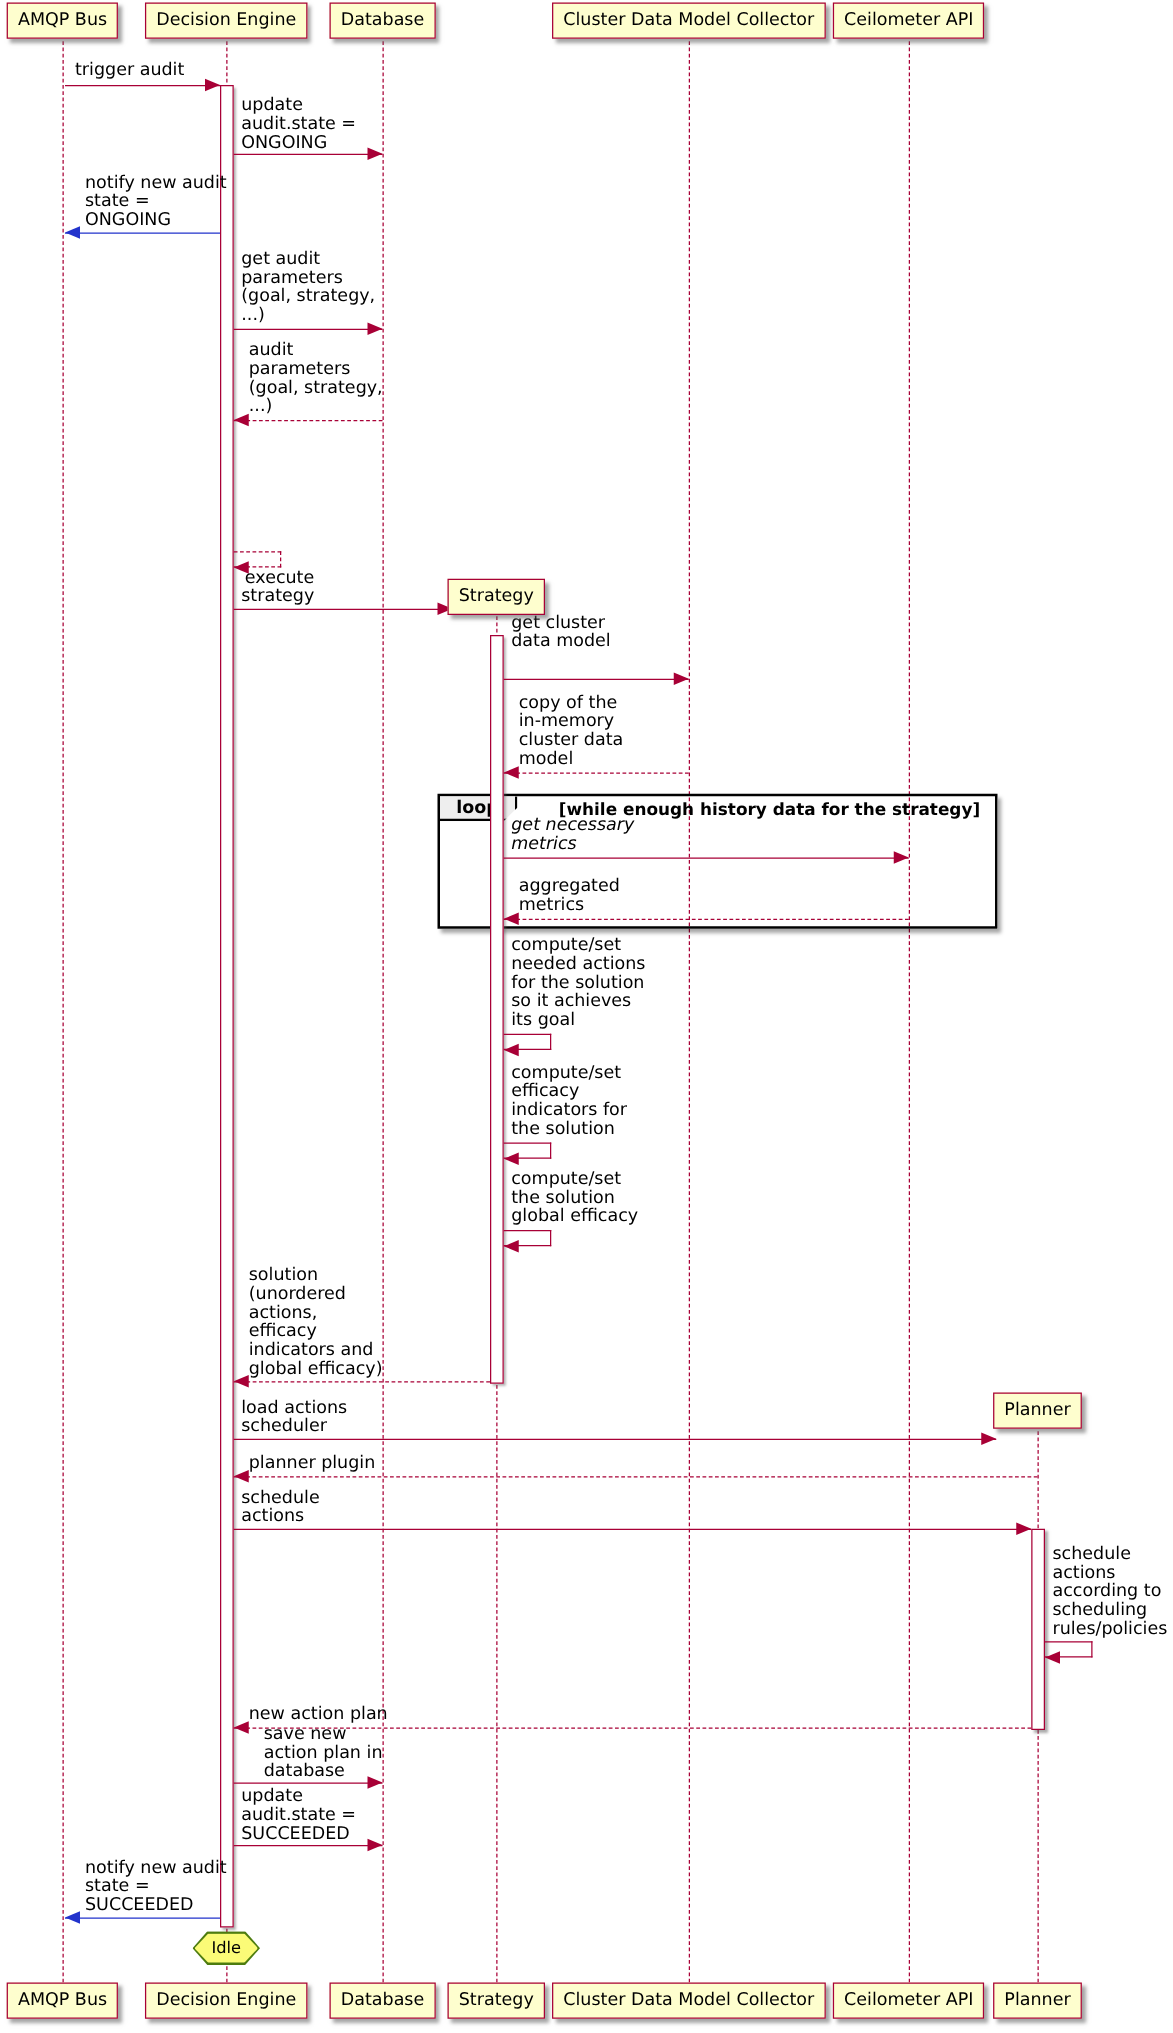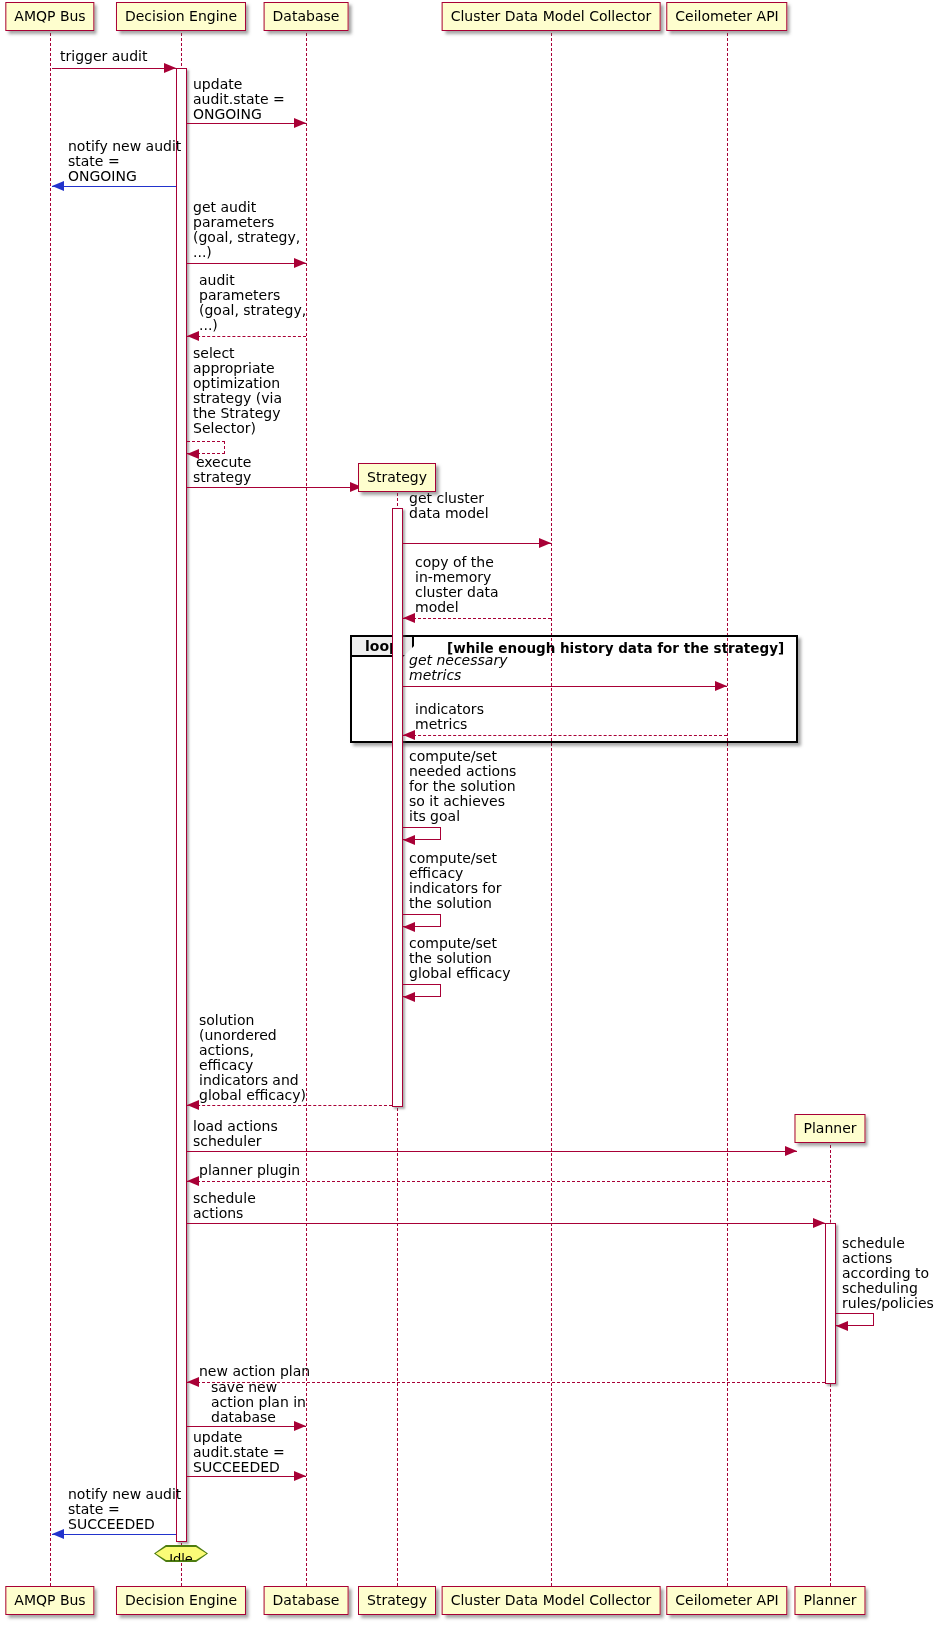--- a/index.html
+++ b/index.html
@@ -37,21 +37,21 @@
   }
   .loop-tab{
     position:absolute;left:0;top:0;width:62px;height:20px;background:#EEEEEE;
     border-right:2px solid #000;border-bottom:2px solid #000;box-sizing:border-box;
     clip-path:polygon(0 0,100% 0,100% 45%,82% 100%,0 100%);
     font-weight:bold;font-size:14px;color:#000;text-align:center;line-height:18px;
   }
   .loop-cond{position:absolute;font-weight:bold;font-size:13.5px;color:#000;white-space:nowrap;}
   .hex-outer{position:absolute;transform:translateX(-50%);
     clip-path:polygon(22% 0,78% 0,100% 50%,78% 100%,22% 100%,0 50%);
-    background:#4d7c0f;width:54px;height:17px;}
+    background:#4d7c0f;width:54px;height:27px;}
   .hex-inner{position:absolute;left:1.6px;top:1.6px;right:1.6px;bottom:1.6px;
     clip-path:polygon(22% 0,78% 0,100% 50%,78% 100%,22% 100%,0 50%);
     background:#FBFB77;font-size:13px;color:#000;text-align:center;line-height:24px;}
 </style>
 </head>
 <body>
 
 <div id="canvas">
     <div class="lifeline" style="left: 50px; top: 33px; height: 1553px;"></div>
     <div class="lifeline" style="left: 181px; top: 33px; height: 1553px;"></div>
@@ -87,47 +87,41 @@
 (goal, strategy,
 ...)</div>
     <div class="msg-line dotted" style="left: 187px; top: 336px; width: 119px;"></div>
     <div class="arrow-head" style="top: 331px; left: 187px; border-right: 12px solid rgb(168, 0, 54);"></div>
     <div class="msg-label" style="left: 199px; top: 273px;">audit
 parameters
 (goal, strategy,
 ...)</div>
     <div class="self-box dotted" style="left: 187px; top: 441px;"></div>
     <div class="arrow-head" style="top: 449px; left: 187px; border-right: 12px solid rgb(168, 0, 54);"></div>
-    <div class="msg-label" style="left: 193px; top: 346px;">select
-appropriate
-optimization
-strategy (via
-the Strategy
-Selector)</div>
     <div class="msg-line solid" style="left: 187px; top: 487px; width: 175px;"></div>
     <div class="arrow-head" style="top: 482px; left: 350px; border-left: 12px solid rgb(168, 0, 54);"></div>
     <div class="msg-label" style="left: 193px; top: 455px; text-align: right;">execute
 strategy</div>
     <div class="msg-line solid" style="left: 403px; top: 543px; width: 148px;"></div>
     <div class="arrow-head" style="top: 538px; left: 539px; border-left: 12px solid rgb(168, 0, 54);"></div>
     <div class="msg-label" style="left: 409px; top: 491px;">get cluster
 data model</div>
     <div class="msg-line dotted" style="left: 403px; top: 618px; width: 148px;"></div>
     <div class="arrow-head" style="top: 613px; left: 403px; border-right: 12px solid rgb(168, 0, 54);"></div>
     <div class="msg-label" style="left: 415px; top: 555px;">copy of the
 in-memory
 cluster data
 model</div>
     <div class="msg-line solid" style="left: 403px; top: 686px; width: 324px;"></div>
     <div class="arrow-head" style="top: 681px; left: 715px; border-left: 12px solid rgb(168, 0, 54);"></div>
     <div class="msg-label" style="left: 409px; top: 653px; font-style: italic;">get necessary
 metrics</div>
     <div class="msg-line dotted" style="left: 403px; top: 735px; width: 324px;"></div>
     <div class="arrow-head" style="top: 730px; left: 403px; border-right: 12px solid rgb(168, 0, 54);"></div>
-    <div class="msg-label" style="left: 415px; top: 702px;">indicators
+    <div class="msg-label" style="left: 415px; top: 702px;">aggregated
 metrics</div>
     <div class="self-box solid" style="left: 403px; top: 827px;"></div>
     <div class="arrow-head" style="top: 835px; left: 403px; border-right: 12px solid rgb(168, 0, 54);"></div>
     <div class="msg-label" style="left: 409px; top: 749px;">compute/set
 needed actions
 for the solution
 so it achieves
 its goal</div>
     <div class="self-box solid" style="left: 403px; top: 914px;"></div>
     <div class="arrow-head" style="top: 922px; left: 403px; border-right: 12px solid rgb(168, 0, 54);"></div>

